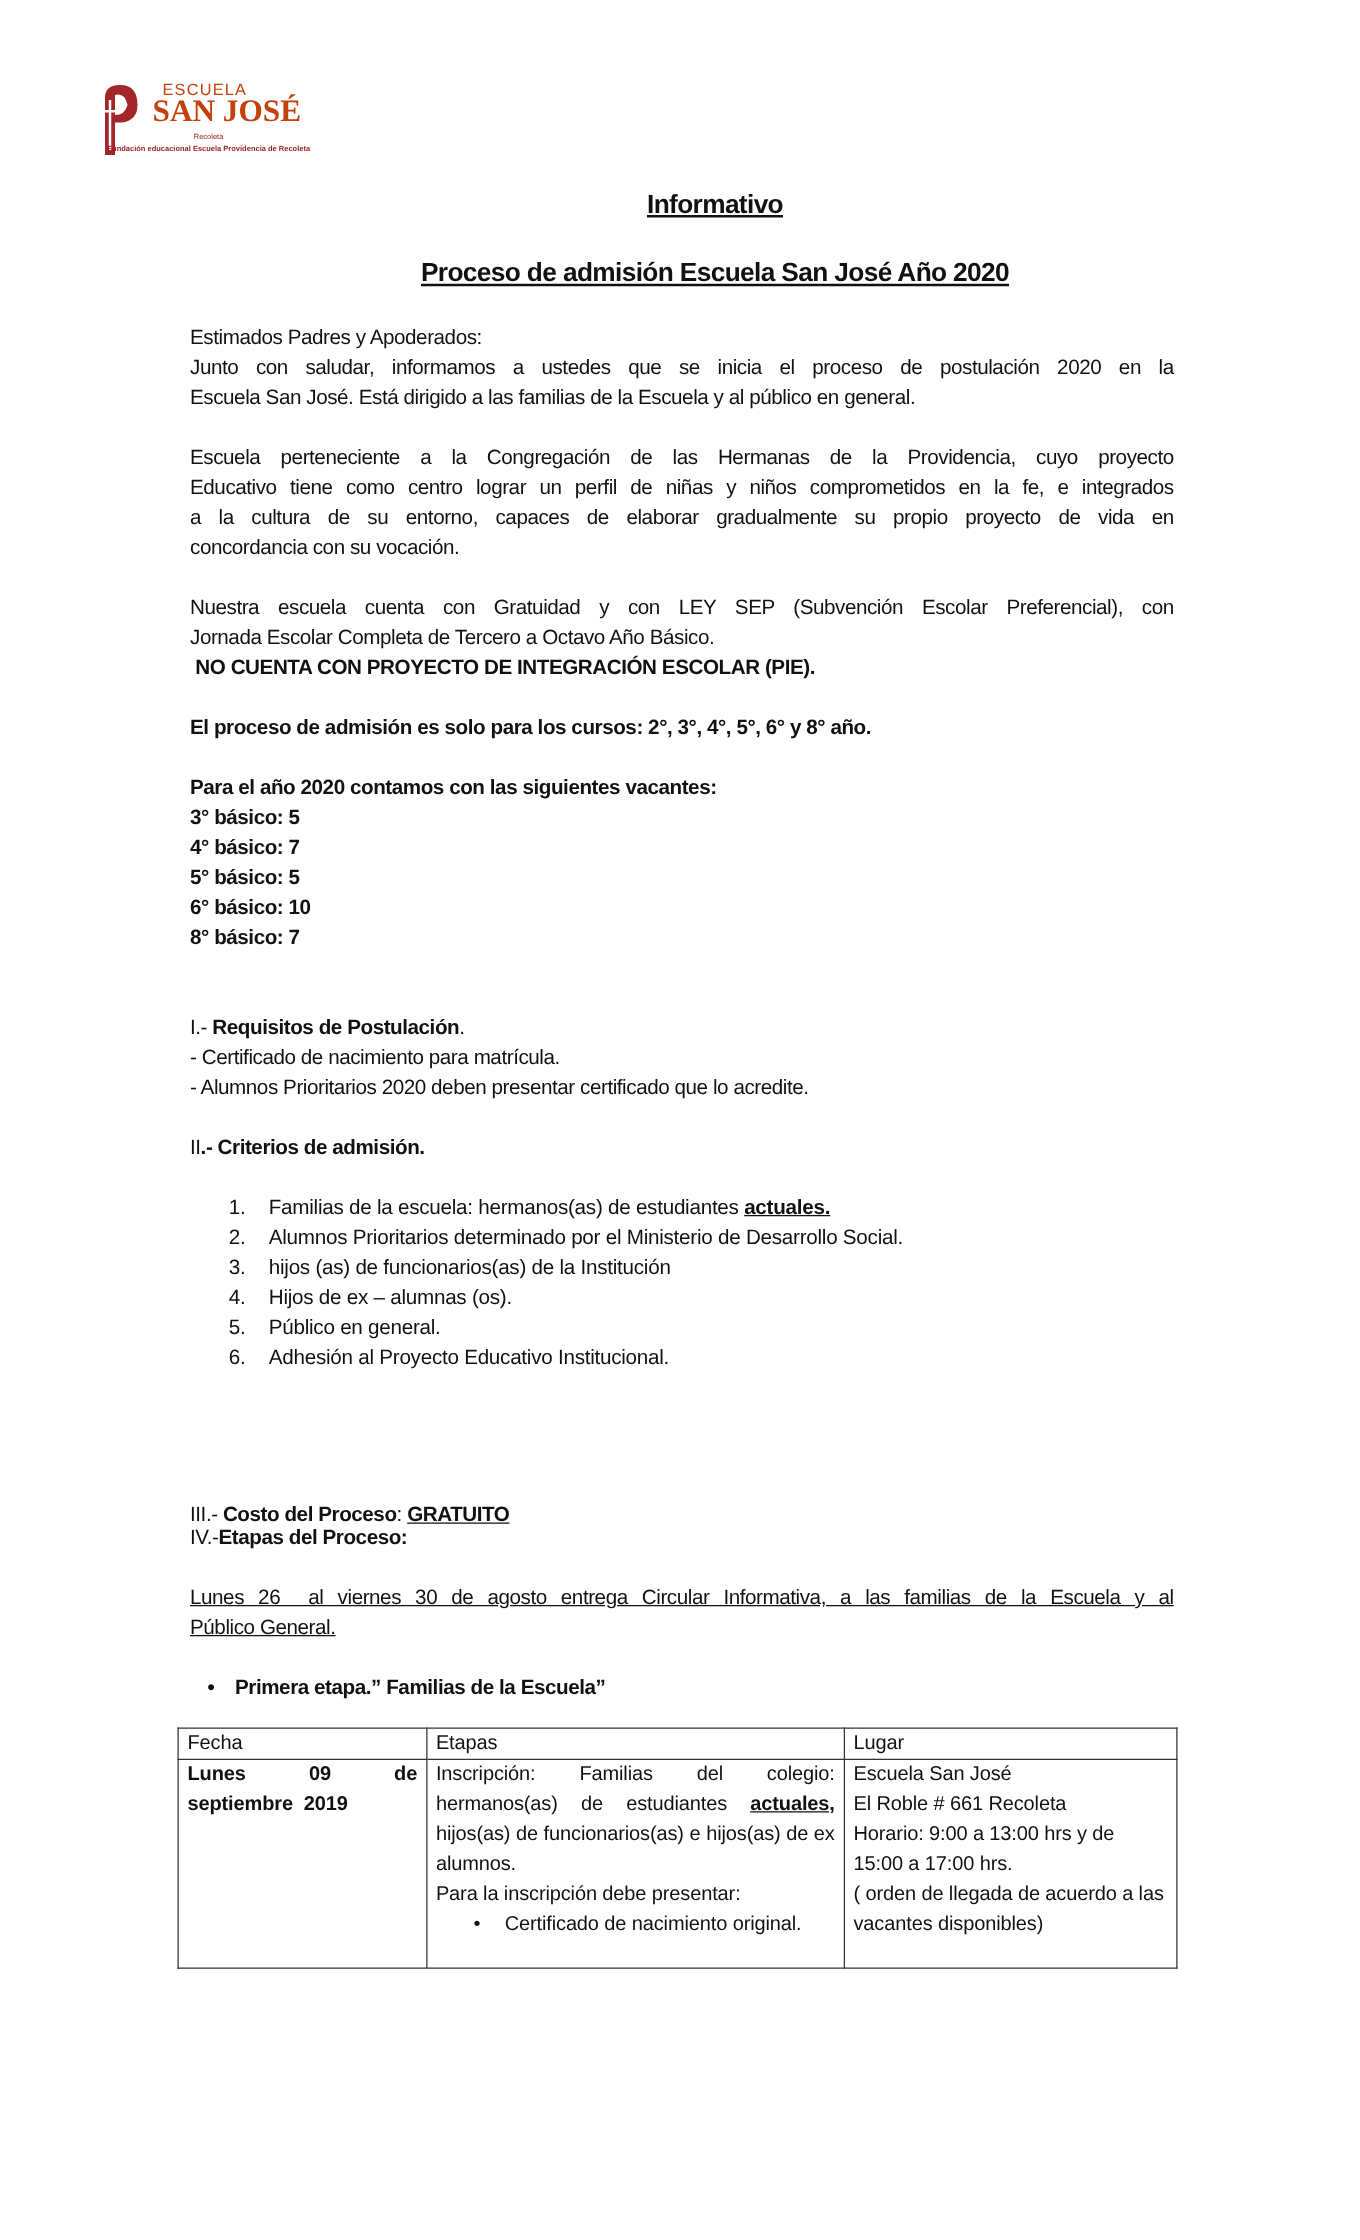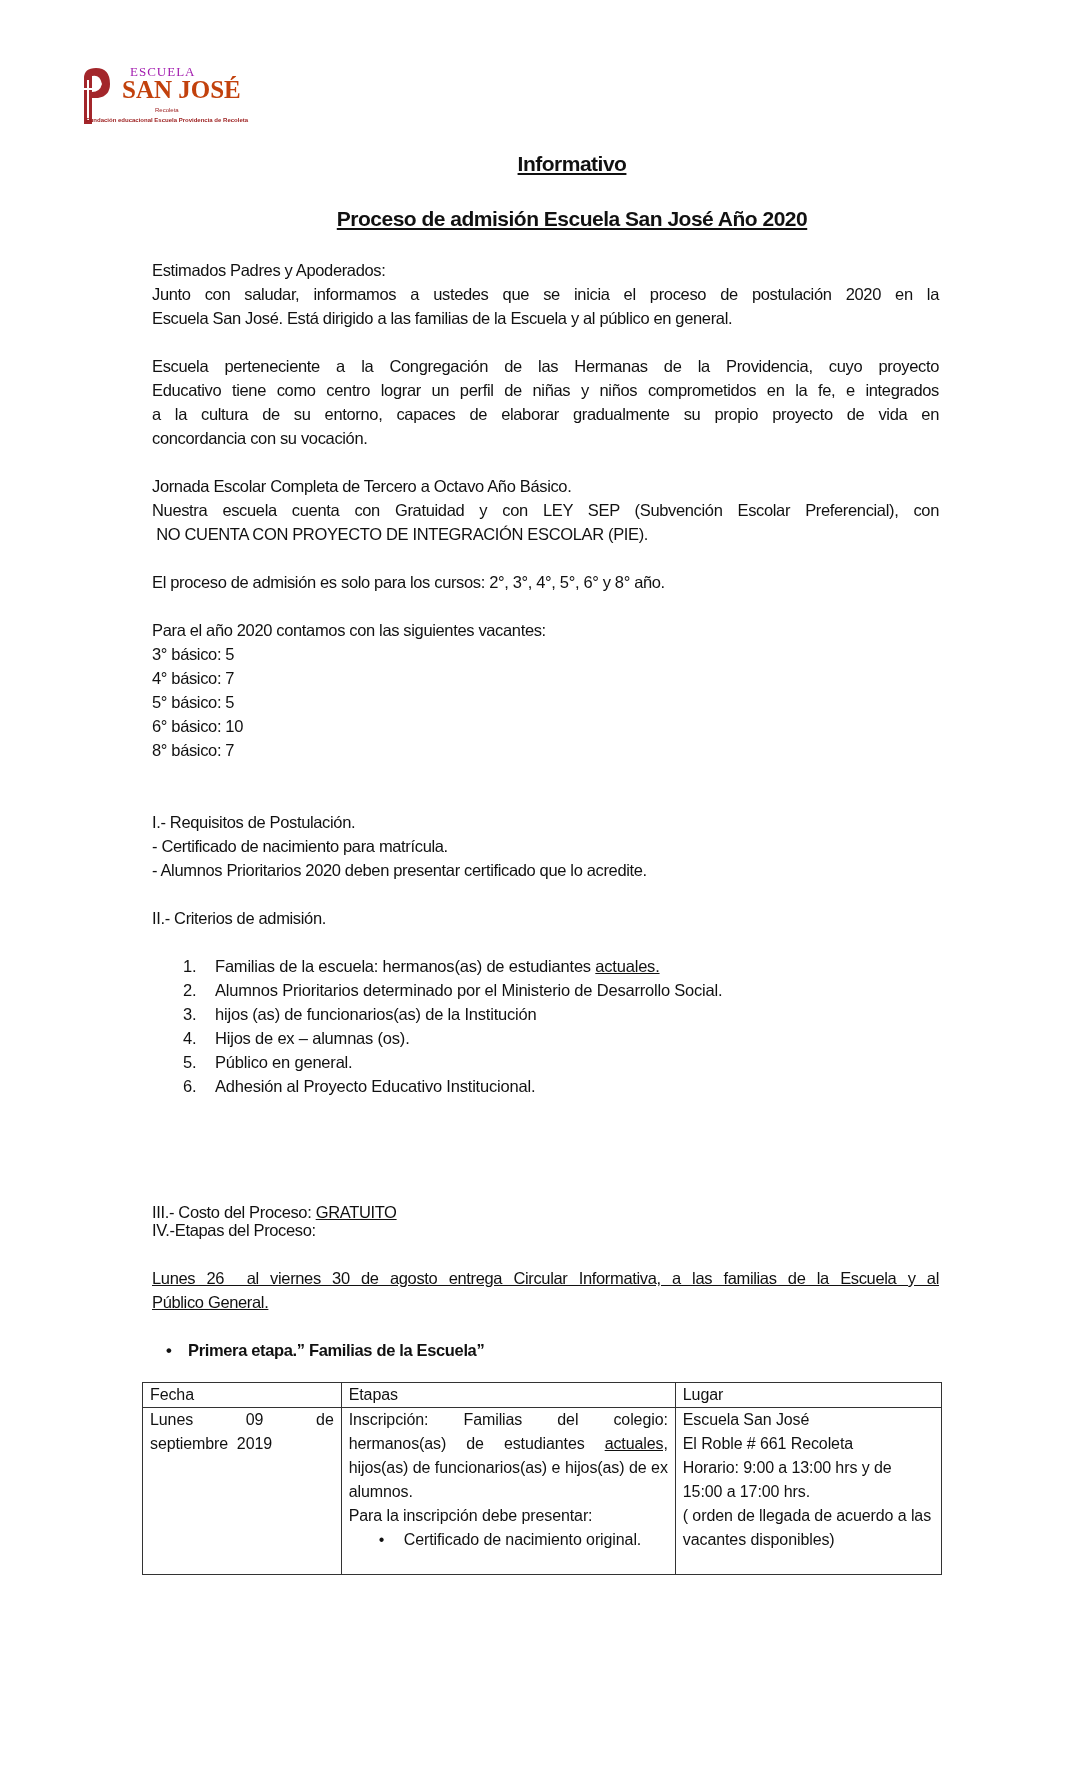--- a/index.html
+++ b/index.html
@@ -1,32 +1,32 @@
 <!DOCTYPE html>
 <html><head>
 <meta charset="utf-8">
 <style>
   html, body { margin: 0; padding: 0; background: #ffffff; }
   body { width: 1088px; height: 1792px; position: relative; overflow: hidden;
          font-family: "Liberation Sans", sans-serif; color: #111; }
   .abs { position: absolute; }
   .logo { left: 78px; top: 62px; width: 180px; height: 70px; }
   .logo-mark { position: absolute; left: 0; top: 4px; width: 34px; height: 60px; }
-  .logo-text1 { position: absolute; left: 52px; top: 2px; font-family: Liberation Serif, serif;
-                font-size: 13px; color: #a21caf; letter-spacing: 1px; }
+  .logo-text1 { position: absolute; left: 52px; top: 2px; font-family: Liberation Sans, sans-serif;
+                font-size: 13px; color: #c2410c; letter-spacing: 1px; }
   .logo-text2 { position: absolute; left: 44px; top: 14px; font-family: "Liberation Serif", serif;
                 font-size: 25px; font-weight: bold; color: #c2410c; }
   .logo-text3 { position: absolute; left: 77px; top: 45px; font-size: 6px; color: #9b1c1c; }
   .logo-text4 { position: absolute; left: 8px; top: 55px; font-size: 6px; font-weight: bold; color: #9b1c1c; white-space: nowrap; }
   .title { left: 0; width: 1088px; text-align: center; font-weight: bold; text-decoration: underline;
            font-size: 21px; letter-spacing: -0.5px; margin-left: 28px; }
   .body { left: 152px; width: 787px; font-size: 16.5px; line-height: 24px; letter-spacing: -0.35px; }
   .just { text-align: justify; text-align-last: left; }
   .line { display: block; height: 24px; white-space: nowrap; }
-  .b { font-weight: normal; }
+  .b { font-weight: bold; }
   .u { text-decoration: underline; }
   .ol { left: 183px; font-size: 16.5px; line-height: 24px; letter-spacing: -0.2px; }
   .ol .li { height: 24px; white-space: nowrap; }
   .ol .num { display: inline-block; width: 32px; }
   .bullet-line { left: 188px; font-size: 16.5px; line-height: 24px; font-weight: bold; letter-spacing: -0.35px; }
   .bullet-dot { position: absolute; left: -22px; top: 0; }
   table.stages { position: absolute; left: 142px; top: 1382px; width: 800px; border-collapse: collapse;
                  font-size: 16px; line-height: 24px; letter-spacing: -0.1px; }
   table.stages td { border: 1.5px solid #333; vertical-align: top; padding: 0 7px; margin-left: 28px; }
   table.stages tr.head td { height: 23px; }
@@ -62,22 +62,22 @@
 </div>
 
 <div class="abs body" style="top:354px;">
   <span class="line just" style="text-align-last:justify;">Escuela perteneciente a la Congregación de las Hermanas de la Providencia, cuyo proyecto</span>
   <span class="line just" style="text-align-last:justify;">Educativo tiene como centro lograr un perfil de niñas y niños comprometidos en la fe, e integrados</span>
   <span class="line just" style="text-align-last:justify;">a la cultura de su entorno, capaces de elaborar gradualmente su propio proyecto de vida en</span>
   <span class="line">concordancia con su vocación.</span>
 </div>
 
 <div class="abs body" style="top:474px;">
+  <span class="line just" style="text-align-last:justify;">Nuestra escuela cuenta con Gratuidad y con LEY SEP (Subvención Escolar Preferencial), con</span>
   <span class="line">Jornada Escolar Completa de Tercero a  Octavo Año Básico.</span>
-  <span class="line just" style="text-align-last:justify;">Nuestra escuela cuenta con Gratuidad y con LEY SEP (Subvención Escolar Preferencial), con</span>
   <span class="line b" style="white-space:pre;"> NO CUENTA CON PROYECTO DE INTEGRACIÓN ESCOLAR (PIE).</span>
 </div>
 
 <div class="abs body b" style="top:570px;">El proceso de admisión es solo para los cursos: 2°, 3°, 4°, 5°, 6° y 8° año.</div>
 
 <div class="abs body b" style="top:618px;">
   <span class="line">Para el año 2020 contamos con las siguientes vacantes:</span>
   <span class="line">3° básico: 5</span>
   <span class="line">4° básico: 7</span>
   <span class="line">5° básico: 5</span>

